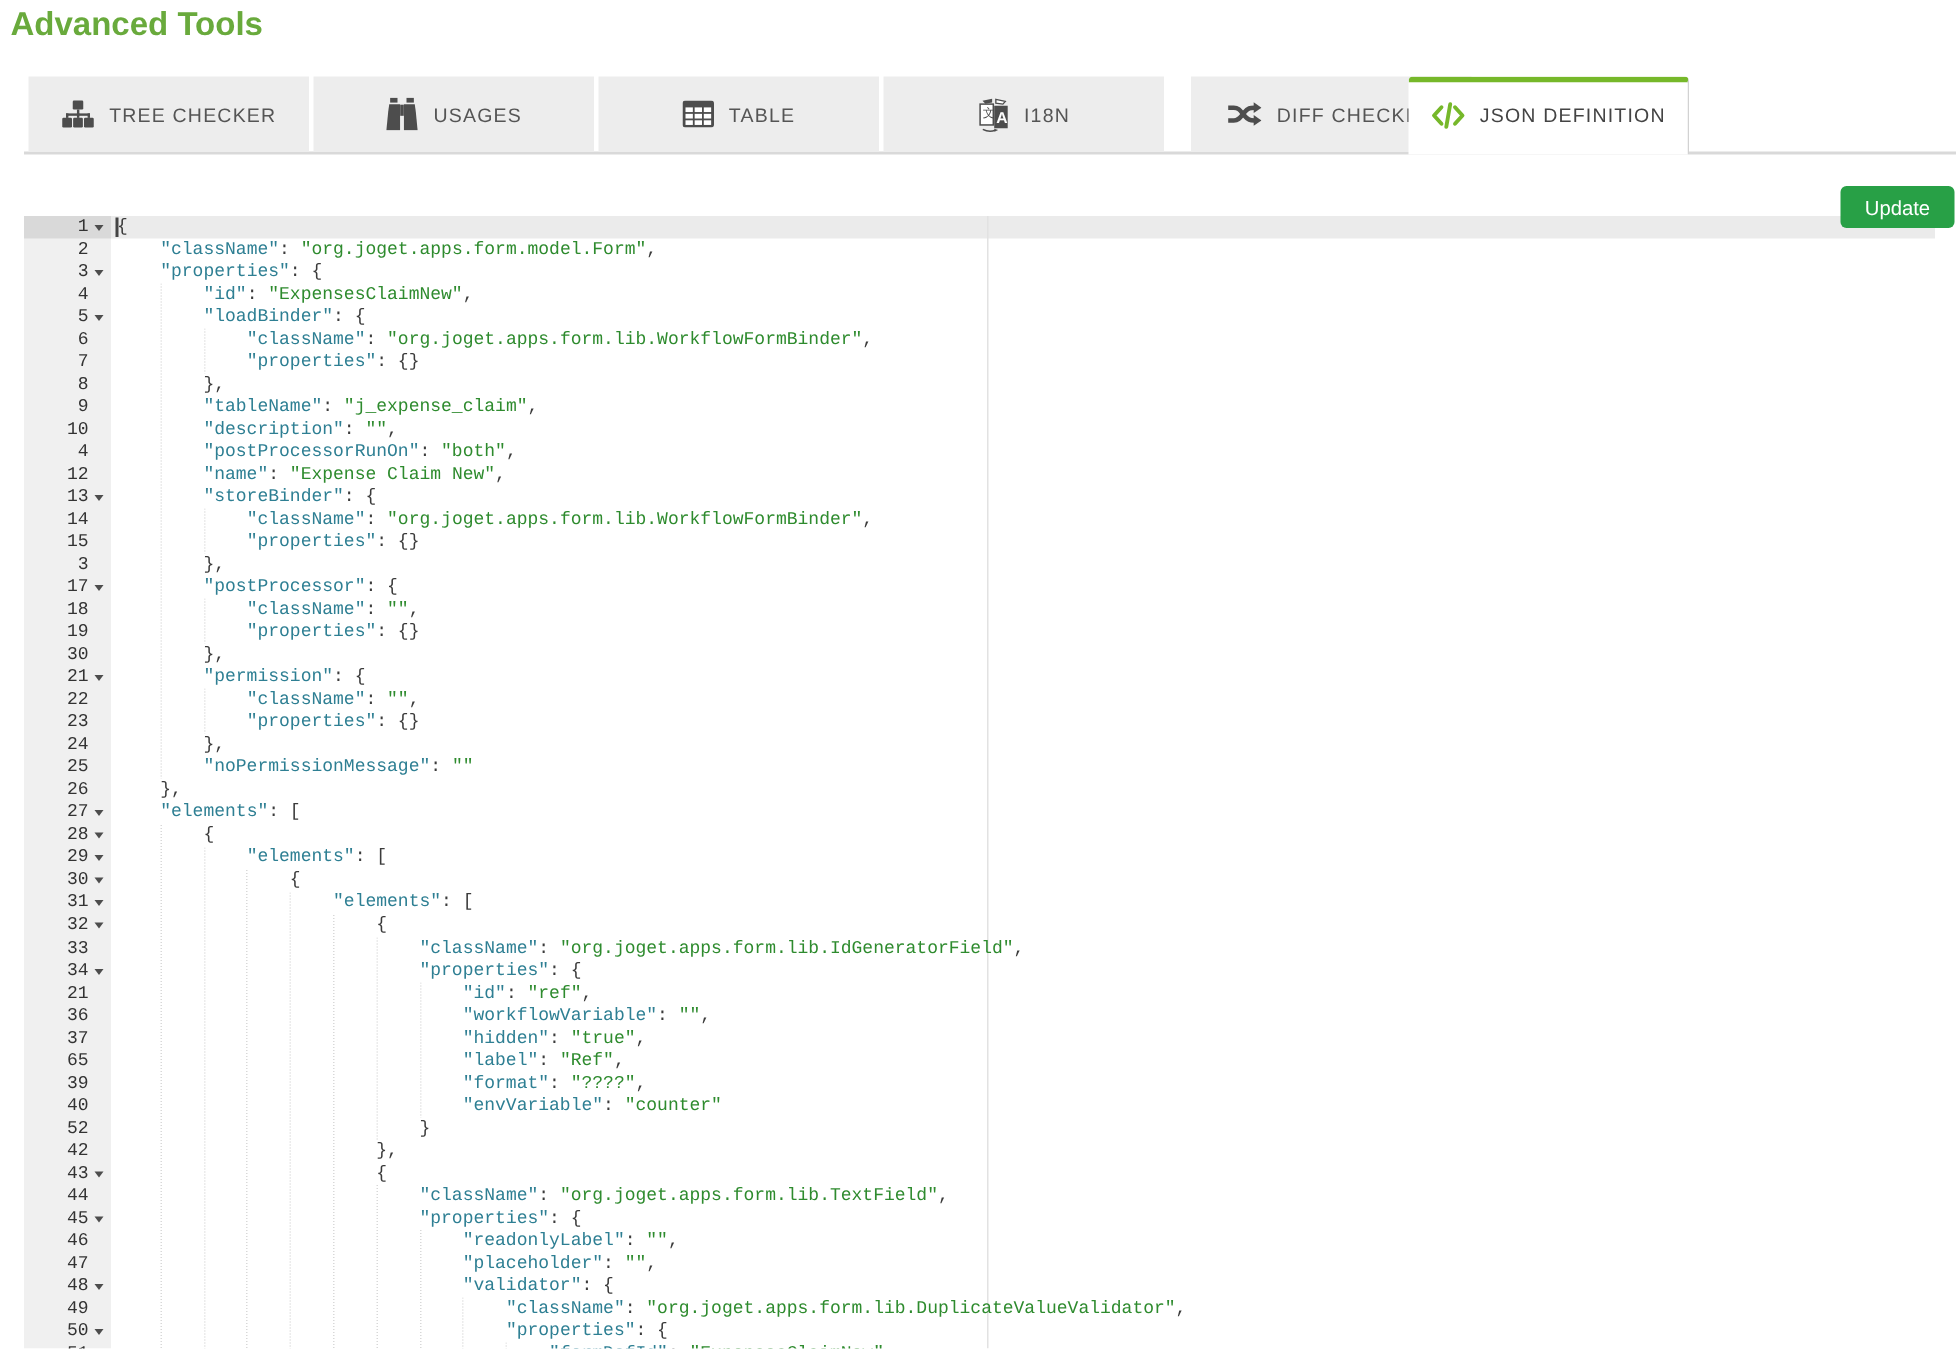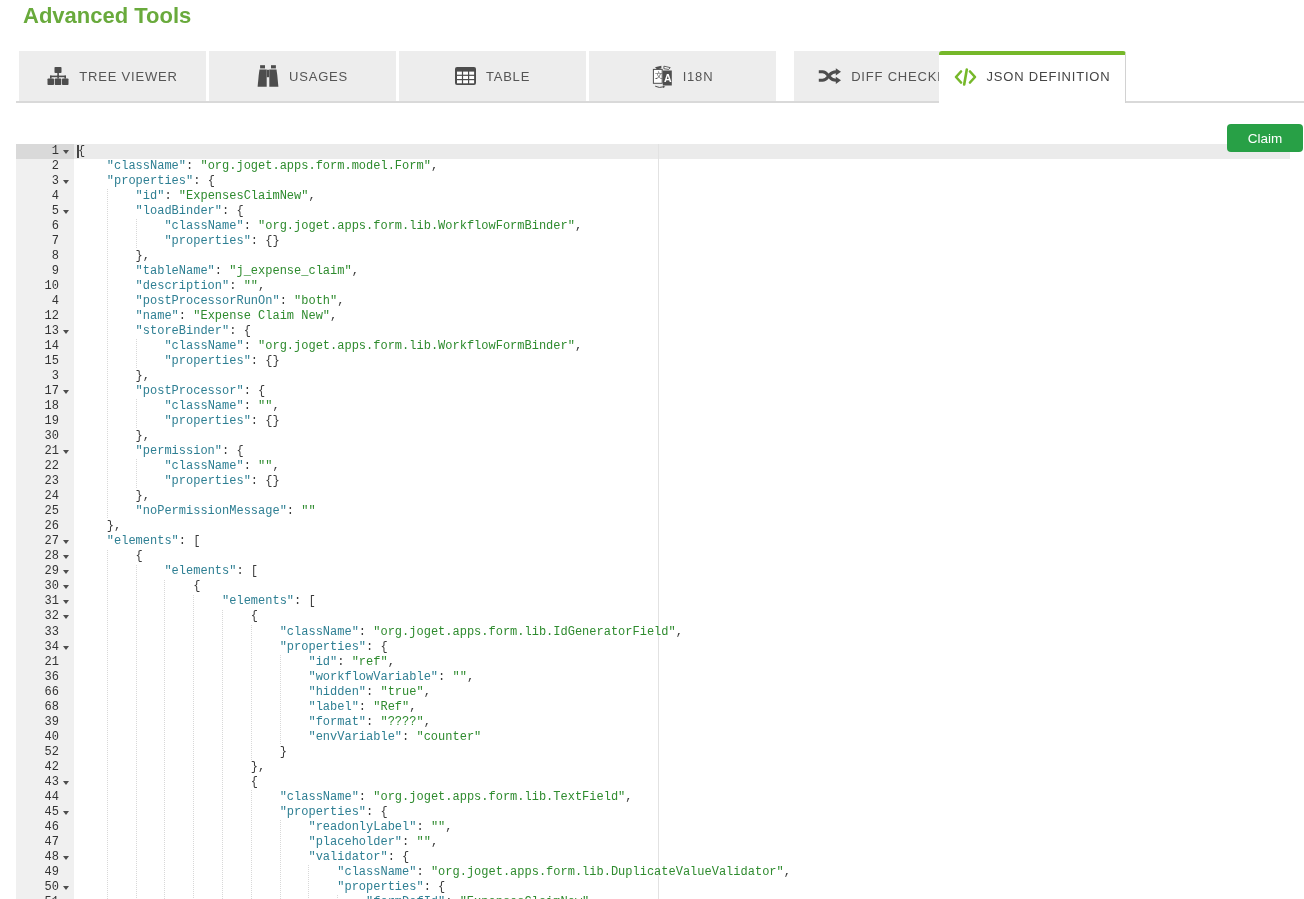--- a/index.html
+++ b/index.html
@@ -1,18 +1,18 @@
 <!DOCTYPE html>
 <html><head>
 <meta charset="utf-8">
 <style>
   * { margin:0; padding:0; box-sizing:border-box; }
   html,body { width:1304px; height:899px; background:#fff; overflow:hidden; }
   body { position:relative; font-family:"Liberation Sans",sans-serif; }
-  h1 { position:absolute; left:7px; top:3px; font-size:22px; font-weight:bold; color:#69aa3c; letter-spacing:0;margin-left:16px; }
+  h1 { position:absolute; left:7px; top:3px; font-size:22px; font-weight:bold; color:#69aa3c; letter-spacing:0; }
   .tabline { position:absolute; left:16px; right:0; top:101px; height:2px; background:#d9d9d9; }
   .tab { position:absolute; top:51px; height:50px; width:187px; background:#ededed;
          display:flex; align-items:center; justify-content:center; color:#555;
          font-size:13px; letter-spacing:0.8px; }
   .tab svg { margin-right:10px; }
   .tab.active { background:#fff; border-top:4px solid #76b82a; border-right:1px solid #d2d2d2;
                 height:52px; color:#444; border-radius:3px 3px 0 0; padding-bottom:5px; }
   .btn { z-index:5; position:absolute; left:1227px; top:124px; width:76px; height:28px; background:#28a046;
          border-radius:4px; color:#fff; font-size:13.5px; display:flex; align-items:center; justify-content:center; }
   
@@ -44,21 +44,21 @@
       <rect x="10.3" y="7" width="1.6" height="3"></rect>
       <rect x="10.3" y="9.6" width="1.6" height="3"></rect>
       <rect x="3" y="9.6" width="16" height="1.6"></rect>
       <rect x="3" y="9.6" width="1.6" height="3"></rect>
       <rect x="17.4" y="9.6" width="1.6" height="3"></rect>
       <rect x="0.5" y="12.5" width="6.5" height="6.5" rx="0.8"></rect>
       <rect x="7.75" y="12.5" width="6.5" height="6.5" rx="0.8"></rect>
       <rect x="15" y="12.5" width="6.5" height="6.5" rx="0.8"></rect>
     </g>
   </svg>
-  <span>TREE VIEWER</span>
+  <span>TREE CHECKER</span>
 </div>
 
 <div class="tab" style="left:209px">
   <svg class="icon" width="22" height="22" viewBox="0 0 22 22">
     <g fill="#4d4d4d">
       <rect x="3.1" y="0.2" width="4.9" height="3.2"></rect>
       <rect x="14" y="0.2" width="4.9" height="3.2"></rect>
       <path d="M2.5 4.5 H9.7 V21.8 H0.6 L1.8 9.5 Z"></path>
       <path d="M19.5 4.5 H12.3 V21.8 H21.4 L20.2 9.5 Z"></path>
       <rect x="9.8" y="4.8" width="2.4" height="7.4"></rect>
@@ -119,21 +119,21 @@
   <svg class="icon" width="23" height="18" viewBox="0 0 23 18">
     <g fill="none" stroke="#76b82a" stroke-width="2.6" stroke-linecap="round" stroke-linejoin="round">
       <path d="M7 3.5 L2 9 L7 14.5"></path>
       <path d="M16 3.5 L21 9 L16 14.5"></path>
       <path d="M12.8 1.5 L10.2 16.5"></path>
     </g>
   </svg>
   <span>JSON DEFINITION</span>
 </div>
 
-<div class="btn">Claim</div>
+<div class="btn">Update</div>
 
 <div class="gutterbg"></div>
 <div class="gutact"></div>
 <div class="rowact"></div>
 <div class="pmargin"></div>
 
 <div class="ig" style="left:106.8px;top:189.1px;height:330.4px"></div>
 <div class="ig" style="left:106.8px;top:549.5px;height:360.5px"></div>
 <div class="ig" style="left:135.6px;top:219.1px;height:30.0px"></div>
 <div class="ig" style="left:135.6px;top:339.3px;height:30.0px"></div>
@@ -180,22 +180,22 @@
 <div class="gr">27<b class="fw"></b></div>
 <div class="gr">28<b class="fw"></b></div>
 <div class="gr">29<b class="fw"></b></div>
 <div class="gr">30<b class="fw"></b></div>
 <div class="gr">31<b class="fw"></b></div>
 <div class="gr">32<b class="fw"></b></div>
 <div class="gr">33</div>
 <div class="gr">34<b class="fw"></b></div>
 <div class="gr">21</div>
 <div class="gr">36</div>
-<div class="gr">66</div>
-<div class="gr">68</div>
+<div class="gr">37</div>
+<div class="gr">65</div>
 <div class="gr">39</div>
 <div class="gr">40</div>
 <div class="gr">52</div>
 <div class="gr">42</div>
 <div class="gr">43<b class="fw"></b></div>
 <div class="gr">44</div>
 <div class="gr">45<b class="fw"></b></div>
 <div class="gr">46</div>
 <div class="gr">47</div>
 <div class="gr">48<b class="fw"></b></div>

